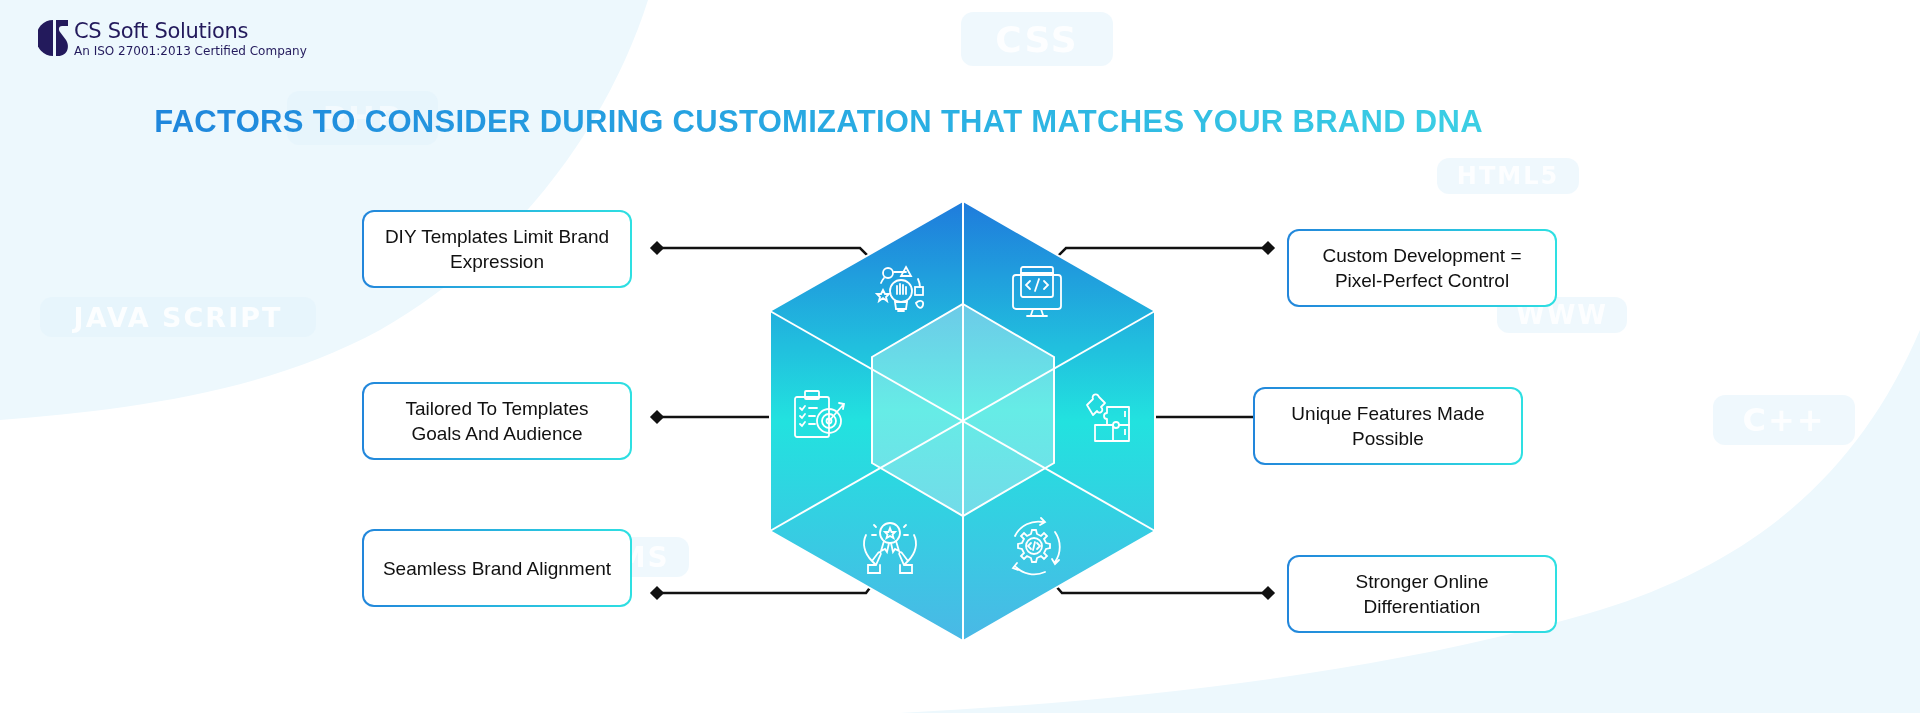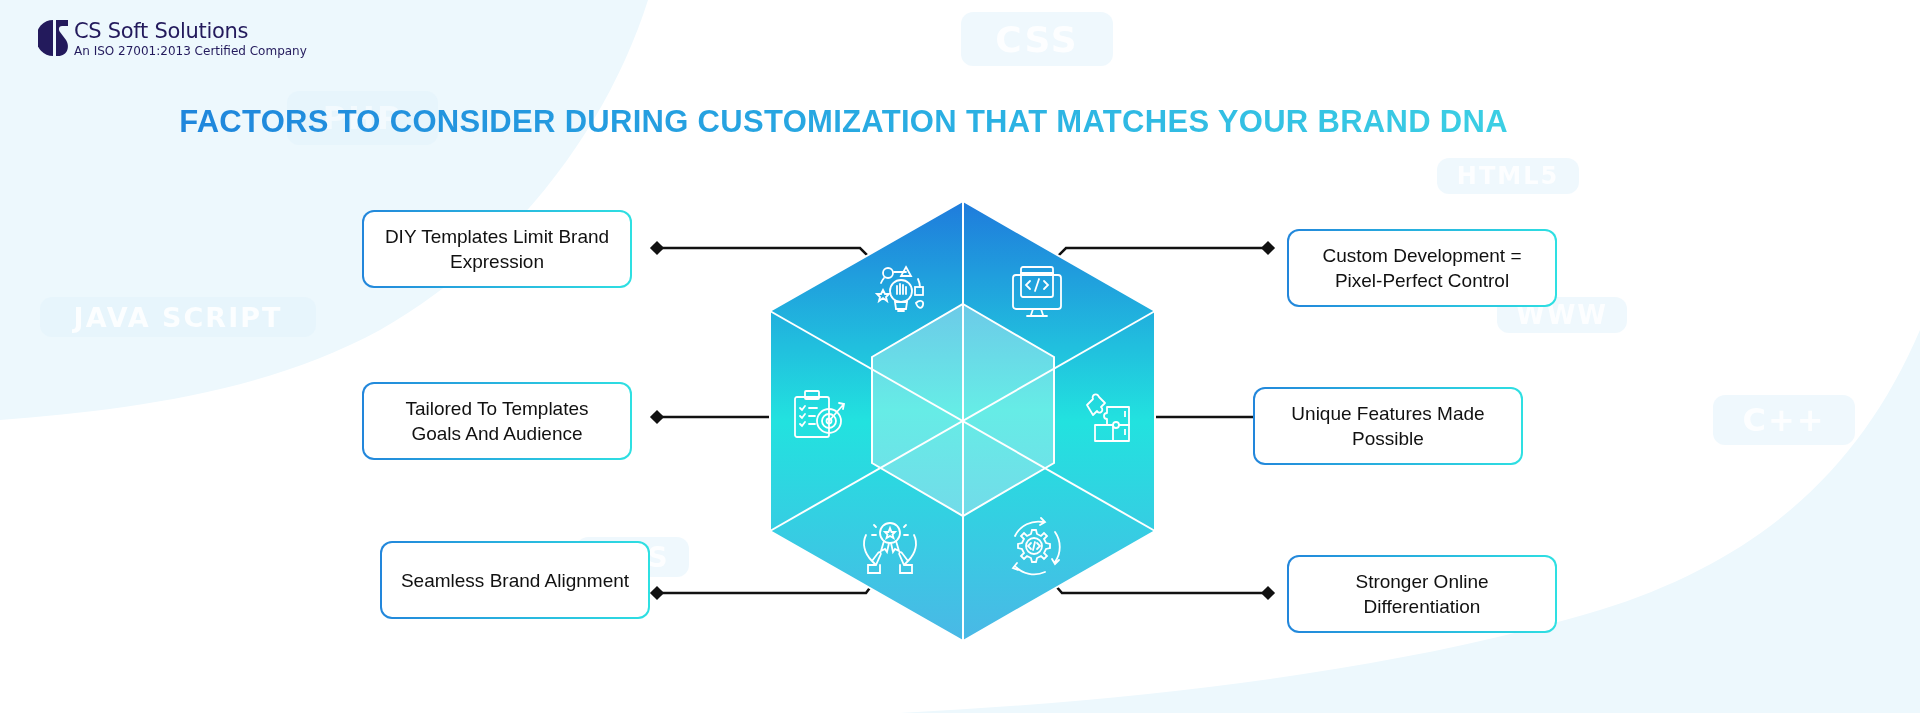--- a/index.html
+++ b/index.html
@@ -4,21 +4,21 @@
 <style>
   html, body { margin:0; padding:0; }
   body { width:1920px; height:713px; position:relative; overflow:hidden; background:#ffffff; font-family:"Liberation Sans", sans-serif; }
   .bg-svg { position:absolute; left:0; top:0; width:1920px; height:713px; z-index:0; }
   .watermark { position:absolute; background:rgba(225,243,252,0.55); border-radius:12px; color:rgba(255,255,255,0.85); font-family:"DejaVu Sans", sans-serif; font-weight:bold; display:flex; align-items:center; justify-content:center; letter-spacing:2px; z-index:1; }
   .logo { position:absolute; left:38px; top:18px; display:flex; align-items:center; z-index:3; }
   .logo-mark { width:32px; height:40px; }
   .logo-text { margin-left:4px; }
   .logo-name { font-family:"DejaVu Sans", sans-serif; font-size:21px; color:#231a5c; line-height:24px; letter-spacing:-0.3px; }
   .logo-sub { font-family:"DejaVu Sans", sans-serif; font-size:12px; color:#231a5c; margin-top:1px; }
-  .title { position:absolute; left:0; top:104px; width:1637px; text-align:center; font-family:"Liberation Sans", sans-serif; font-weight:bold; font-size:31px; letter-spacing:0.3px; z-index:3;margin-left:25px; }
+  .title { position:absolute; left:0; top:104px; width:1637px; text-align:center; font-family:"Liberation Sans", sans-serif; font-weight:bold; font-size:31px; letter-spacing:0.3px; z-index:3; }
   .title span { background:linear-gradient(90deg,#1f86dc 0%, #2ab0e3 60%, #3ccfe4 100%); -webkit-background-clip:text; background-clip:text; color:transparent; }
   .card { position:absolute; width:270px; height:78px; box-sizing:border-box; border-radius:12px; padding:2px; background:linear-gradient(90deg,#2286db,#2ee0e2); z-index:3; }
   .card-inner { width:100%; height:100%; background:#ffffff; border-radius:10px; display:flex; align-items:center; justify-content:center; text-align:center; font-size:19px; line-height:25px; color:#111; padding:0 18px; box-sizing:border-box; }
   .connectors { position:absolute; left:0; top:0; width:1920px; height:713px; z-index:2; }
   .hex-svg { position:absolute; left:760px; top:195px; width:400px; height:450px; z-index:2; }
 </style>
 </head>
 <body>
 
 <svg class="bg-svg" viewBox="0 0 1920 713">
@@ -144,21 +144,21 @@
     <path d="M26,25 L23,28 L26,31 M32,25 L35,28 L32,31 M30,24 L28,32"></path>
   </g>
 </svg>
 
 <div class="card" style="left:362px;top:210px;">
   <div class="card-inner">DIY Templates Limit Brand Expression</div>
 </div>
 <div class="card" style="left:362px;top:382px;">
   <div class="card-inner">Tailored To Templates Goals And Audience</div>
 </div>
-<div class="card" style="left:362px;top:541px;margin-left:18px;">
+<div class="card" style="left:362px;top:529px;">
   <div class="card-inner">Seamless Brand Alignment</div>
 </div>
 
 <div class="card" style="left:1287px;top:210px;margin-top:19px;">
   <div class="card-inner">Custom Development = Pixel-Perfect Control</div>
 </div>
 <div class="card" style="left:1253px;top:387px;">
   <div class="card-inner">Unique Features Made Possible</div>
 </div>
 <div class="card" style="left:1287px;top:555px;">

